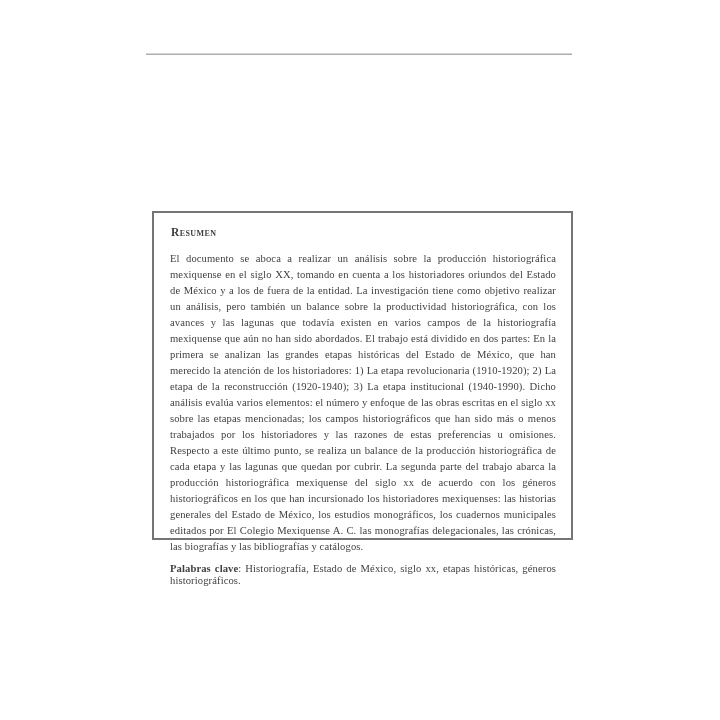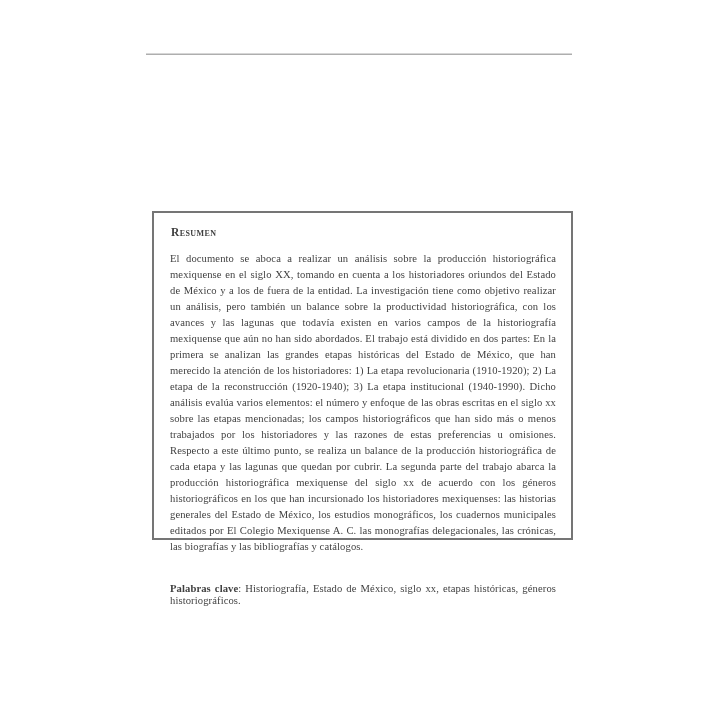--- a/index.html
+++ b/index.html
@@ -50,21 +50,21 @@
     margin: 0 0 13px 1px;
   }
   .abstract-body {
     text-align: justify;
     font-size: 10.6px;
     line-height: 16px;
     color: var(--text);
     letter-spacing: 0.1px;
   }
   .keywords-line {
-    margin-top: 28px;
+    margin-top: 8px;
     text-align: justify;
     font-size: 10.6px;
     line-height: 12.35px;
     color: var(--text);
     letter-spacing: 0.1px;
   }
   .keywords-line strong { font-weight: bold; }
 </style>
 </head>
 <body>

